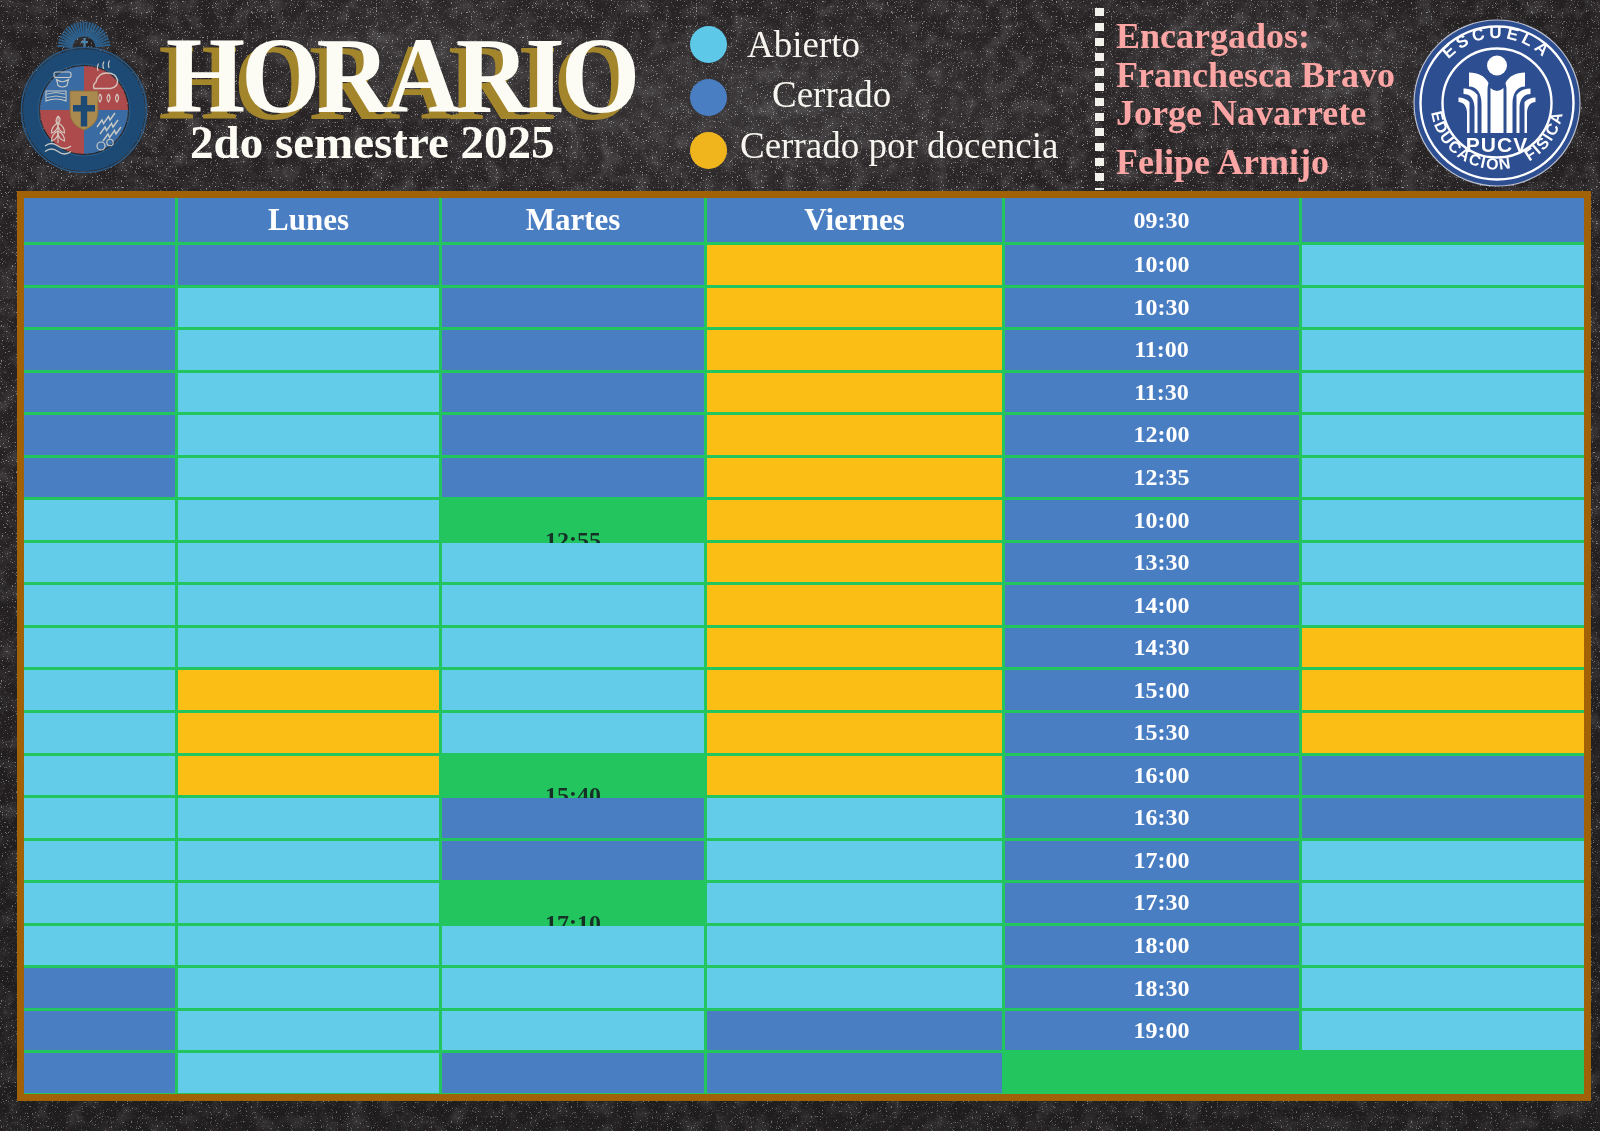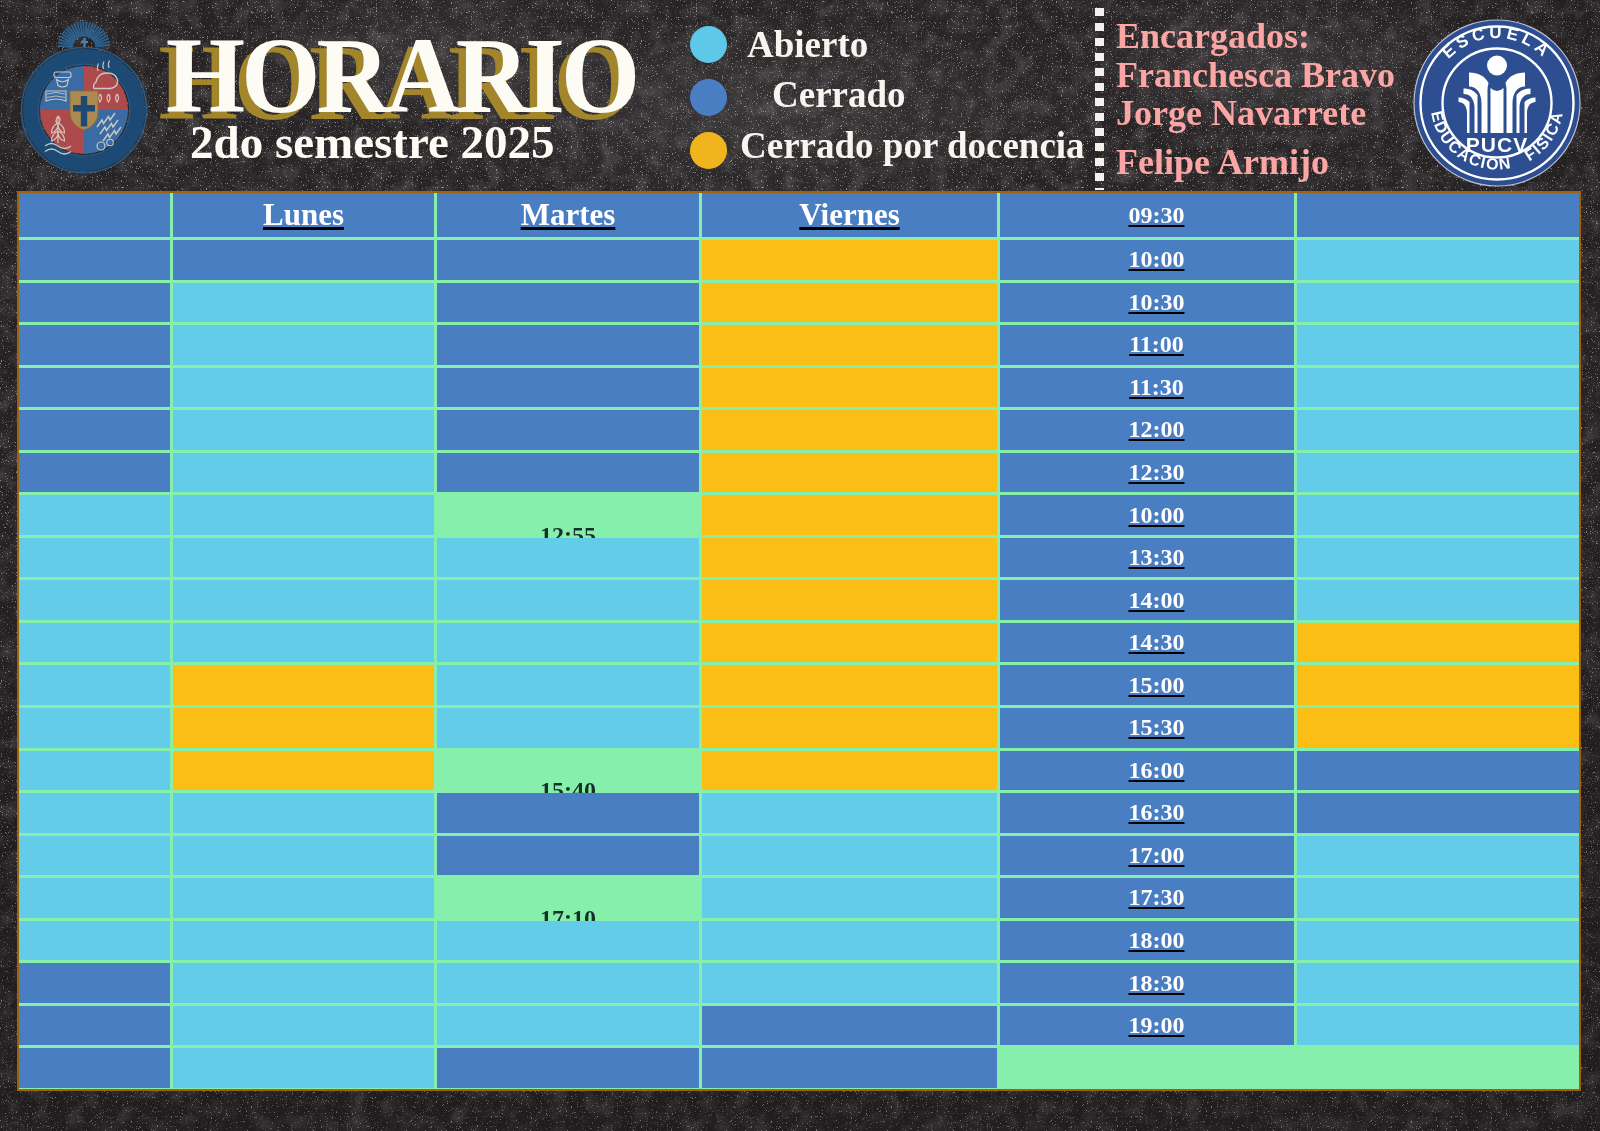--- a/index.html
+++ b/index.html
@@ -1,34 +1,34 @@
 <!DOCTYPE html>
 <html lang="es"><head>
 <meta charset="utf-8">
 <title>Horario 2do semestre 2025</title>
 <style>
   html,body{margin:0;padding:0;}
   body{width:1600px;height:1131px;position:relative;overflow:hidden;
        background:#282425;font-family:"Liberation Serif",serif;}
   .abs{position:absolute;}
   #grid{position:absolute;left:17px;top:191px;width:1560px;height:896px;
-        background:#86efac;border:2px solid #a16207;
+        background:#22c55e;border:7px solid #a16207;
         display:grid;gap:3px;
         grid-template-columns:151px 261px 262px 295px 294px 282px;
-        grid-template-rows:44px repeat(20,39.55px);text-decoration:underline;}
+        grid-template-rows:44px repeat(20,39.55px);}
   .cb{background:#4a7ec3;}
   .cc{background:#63cde9;}
   .cy{background:#fbbe14;}
   .hd{background:#4a7ec3;color:#fff;font-weight:bold;font-size:31px;
       display:flex;align-items:center;justify-content:center;}
   .tm{background:#4a7ec3;color:#fff;font-weight:bold;font-size:24px;
       display:flex;align-items:center;justify-content:center;padding-left:19px;}
   .nt{color:#173028;font-weight:bold;font-size:24px;
       display:flex;align-items:center;justify-content:center;margin-top:40px;}
-  .lgt{color:#f6f5ef;font-weight:bold;font-size:37px;white-space:nowrap;line-height:1;}
+  .lgt{color:#f6f5ef;font-weight:normal;font-size:37px;white-space:nowrap;line-height:1;}
   .enc{color:#fca5a5;font-weight:bold;font-size:36px;white-space:nowrap;line-height:1;}
 </style>
 </head>
 <body>
 
 <svg class="abs" style="left:0;top:0" width="1600" height="1131" viewBox="0 0 1600 1131">
   <defs>
     <filter id="speck" x="0" y="0" width="100%" height="100%">
       <feTurbulence type="fractalNoise" baseFrequency="0.8" numOctaves="2" seed="11"></feTurbulence>
       <feColorMatrix type="matrix" values="0 0 0 0 0.90  0 0 0 0 0.90  0 0 0 0 0.93  3.2 3.2 3.2 0 -5.5"></feColorMatrix>
@@ -255,21 +255,21 @@
 <div class="cc"></div>
 
 <div class="cb"></div>
 
 <div class="cc"></div>
 
 <div class="cb"></div>
 
 <div class="cy"></div>
 
-<div class="tm">12:30</div>
+<div class="tm">12:35</div>
 
 <div class="cc"></div>
 
 <div class="cc"></div>
 
 <div class="cc"></div>
 
 <div class="cc nt">12:55</div>
 
 <div class="cy"></div>

